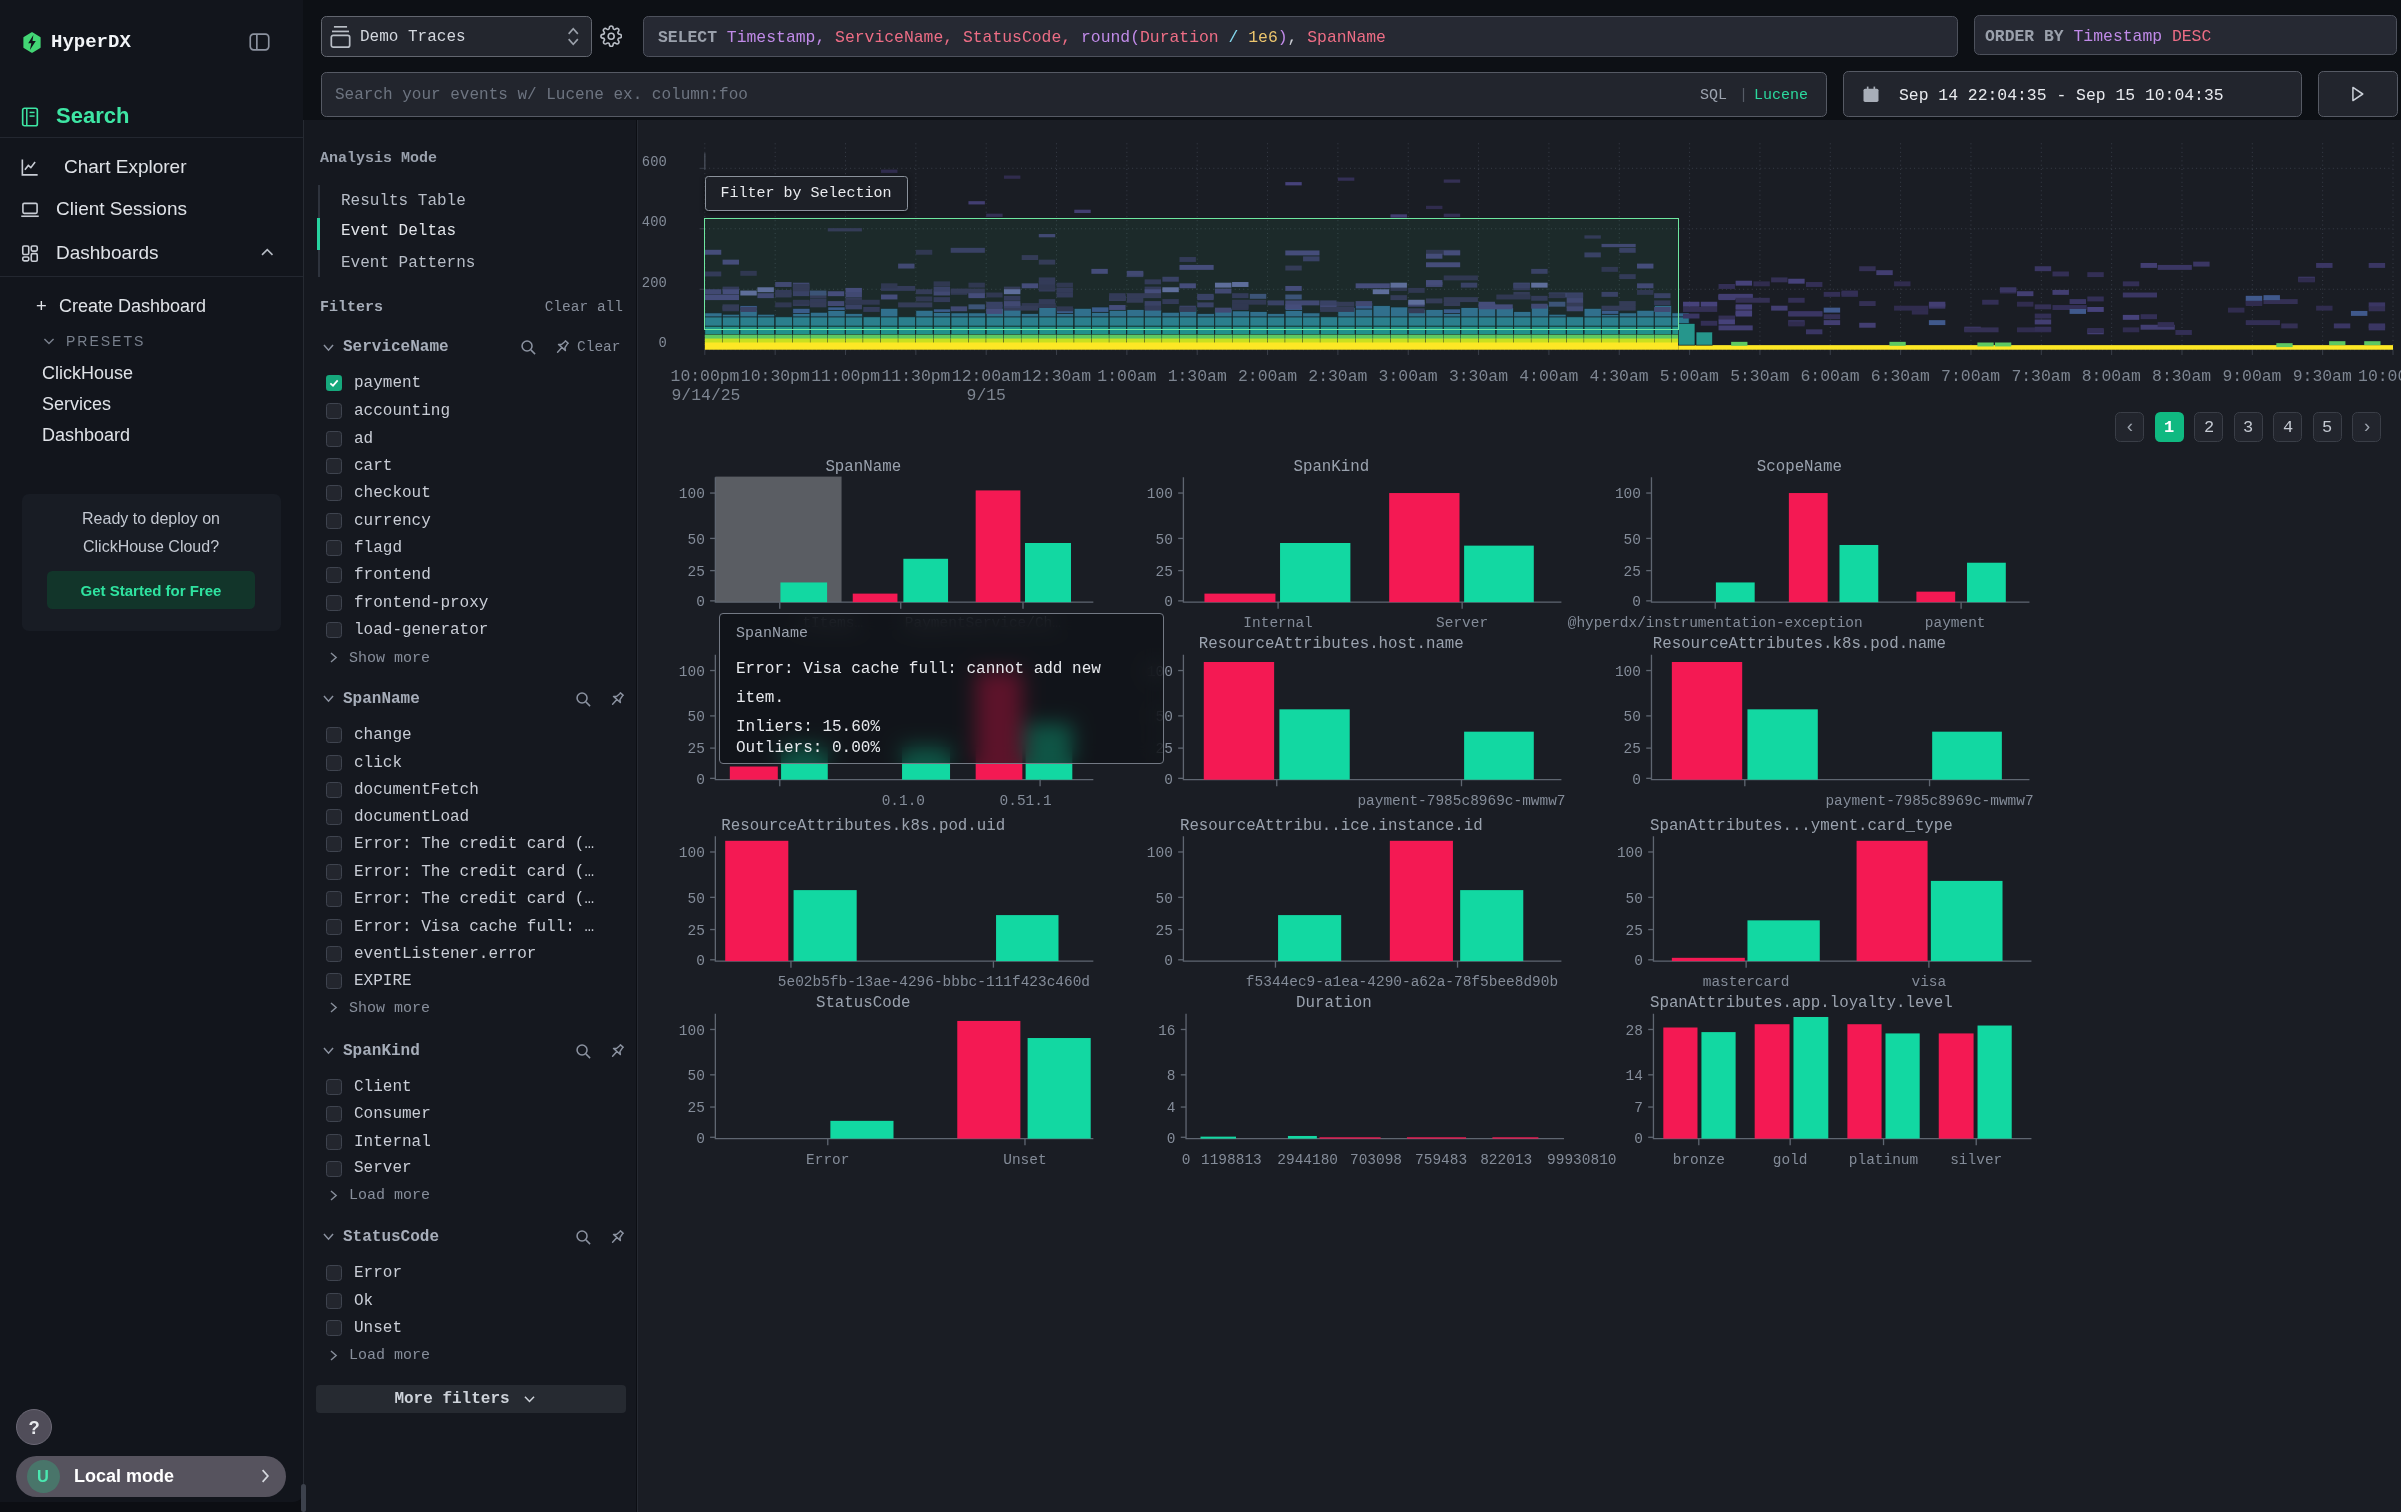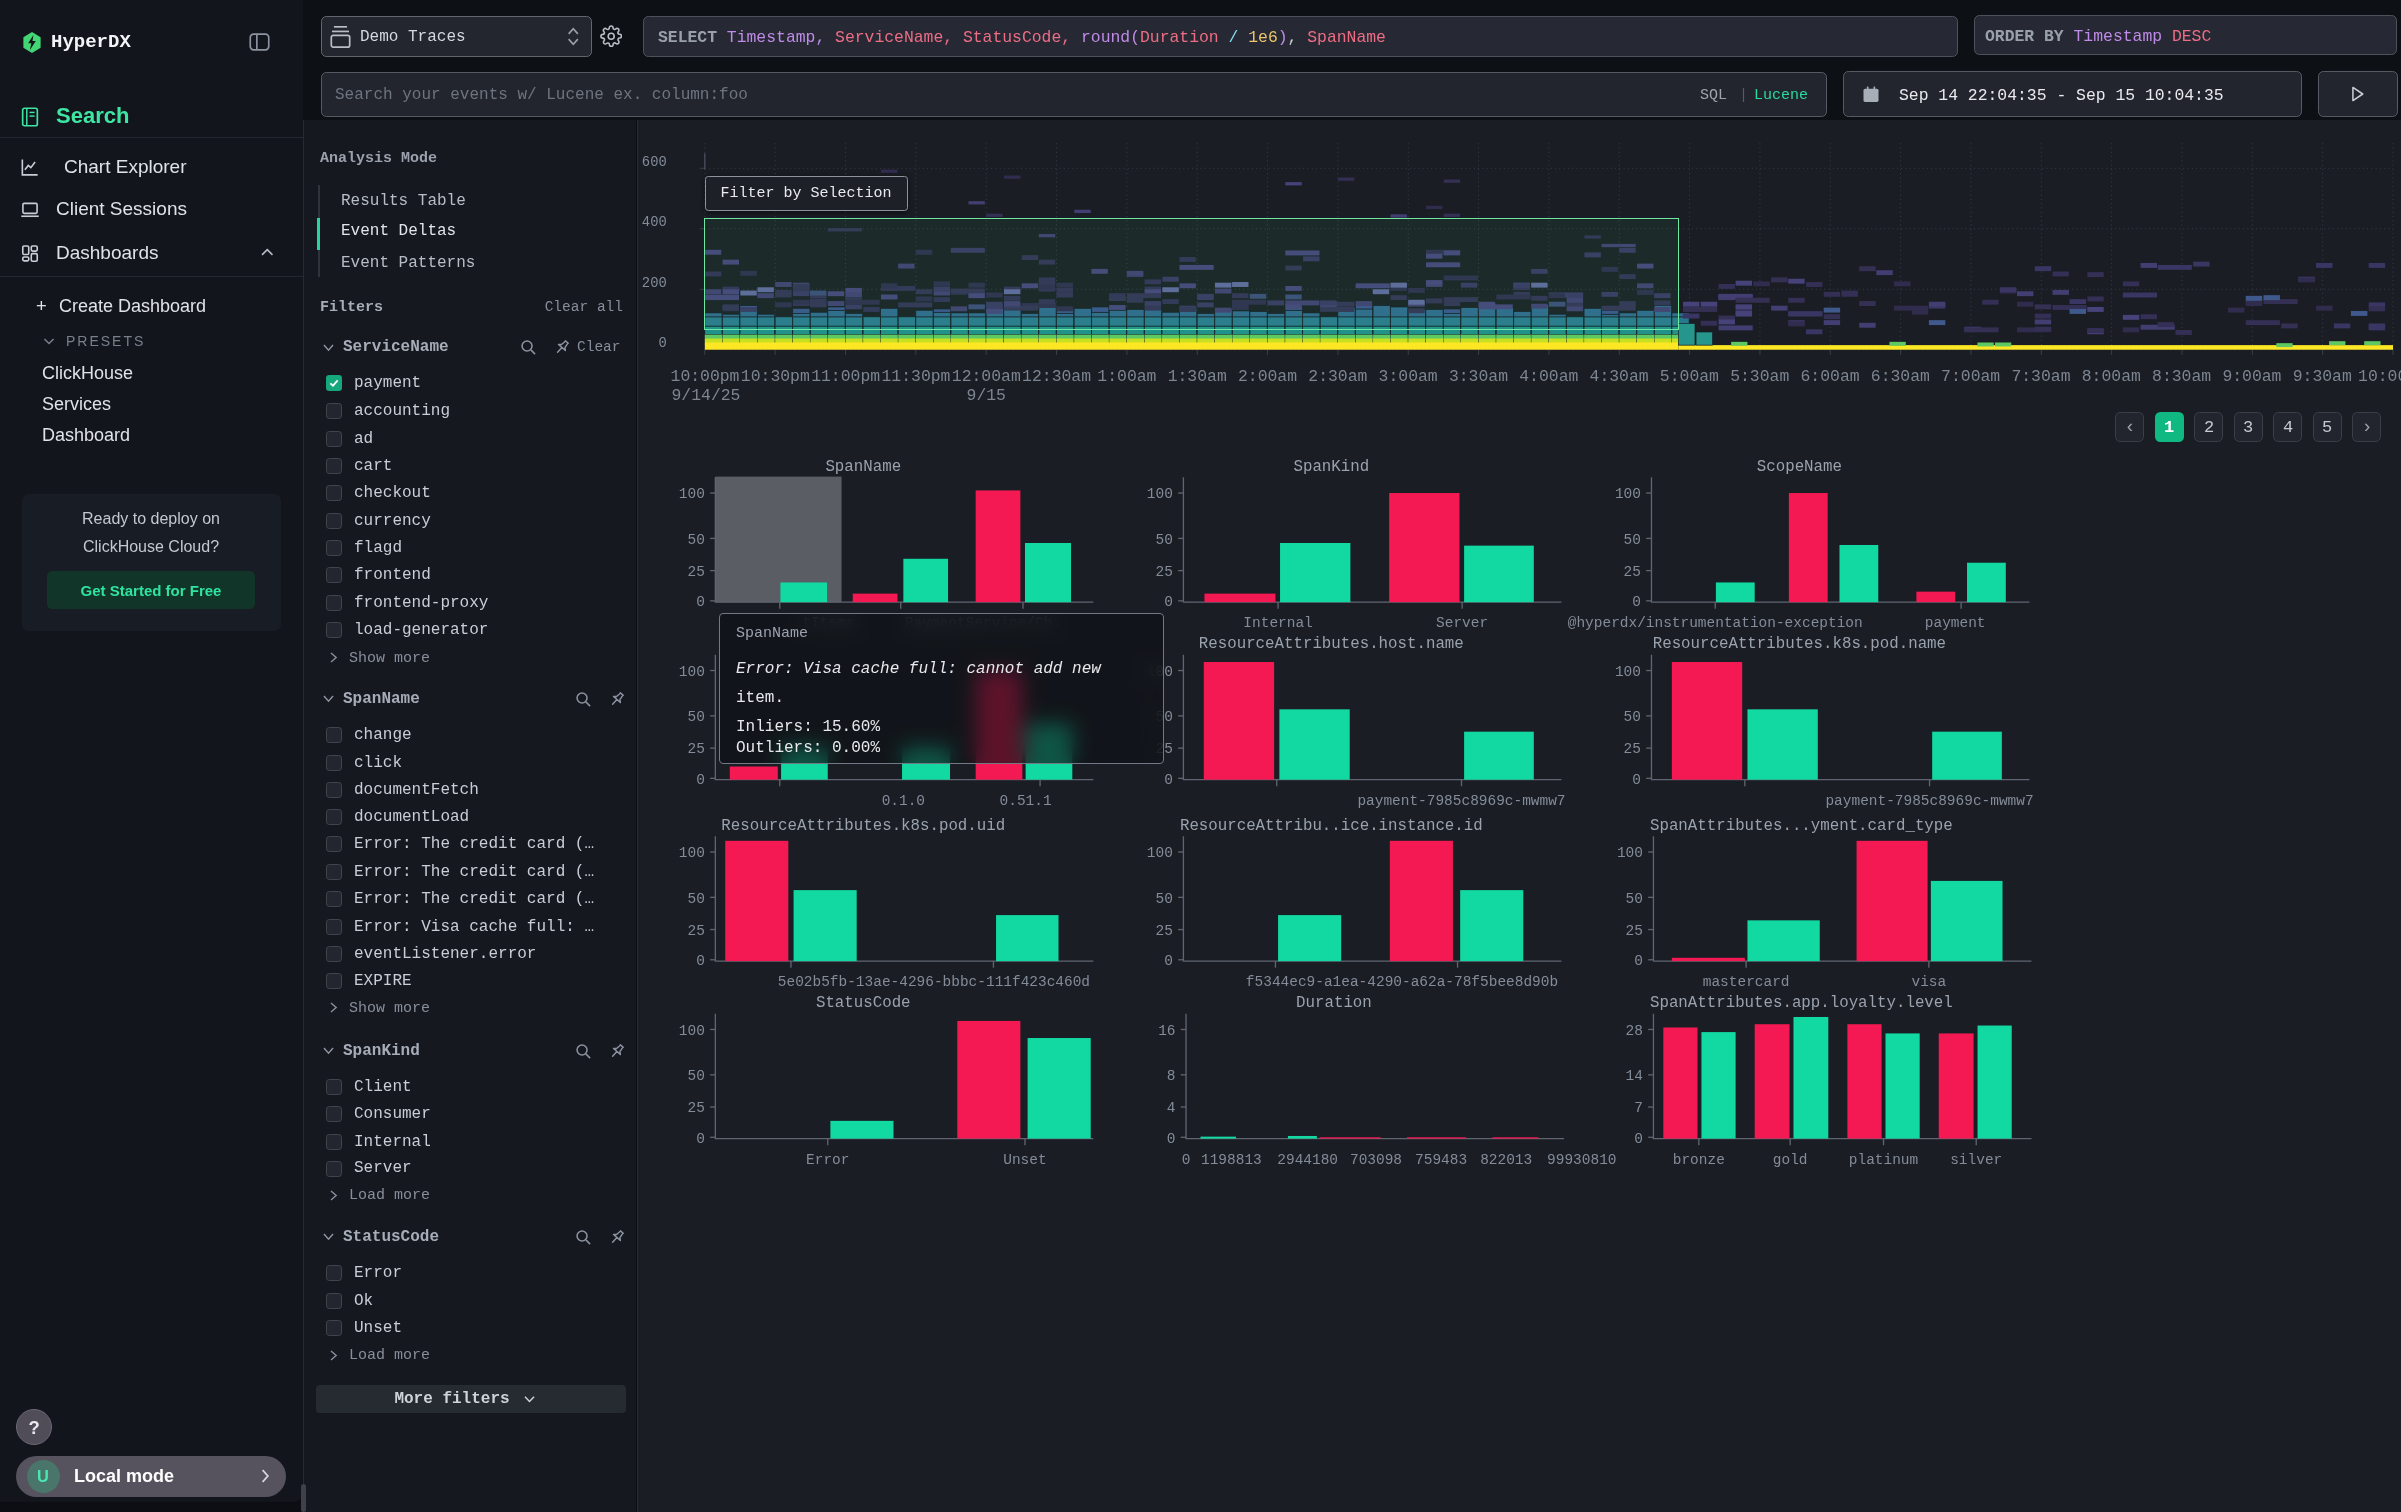--- a/index.html
+++ b/index.html
@@ -1168,16 +1168,16 @@
     <line x1="2723" y1="1732" x2="2723" y2="1742" stroke="#5f6671" stroke-width="2"></line>
     <line x1="2865" y1="1732" x2="2865" y2="1742" stroke="#5f6671" stroke-width="2"></line>
     <line x1="3006" y1="1732" x2="3006" y2="1742" stroke="#5f6671" stroke-width="2"></line>
     <text x="2584" y="1770" text-anchor="middle" font-family="Liberation Mono" font-size="22" fill="#848c99">bronze</text>
     <text x="2723" y="1770" text-anchor="middle" font-family="Liberation Mono" font-size="22" fill="#848c99">gold</text>
     <text x="2865" y="1770" text-anchor="middle" font-family="Liberation Mono" font-size="22" fill="#848c99">platinum</text>
     <text x="3006" y="1770" text-anchor="middle" font-family="Liberation Mono" font-size="22" fill="#848c99">silver</text>
   </svg>
 <div style="position:absolute;left:719px;top:613px;width:445px;height:151px;border:1.3px solid #737984;border-radius:4px;background:rgba(14,17,22,0.66);backdrop-filter:blur(10px);"></div>
 <div style="position:absolute;left:736px;top:633px;transform:translate(0,-50%);font-family:'Liberation Mono',monospace;font-size:15px;color:#9ba2ae;font-weight:normal;white-space:nowrap;">SpanName</div>
-<div style="position:absolute;left:736px;top:669px;transform:translate(0,-50%);font-family:'Liberation Mono',monospace;font-size:16px;color:#e7e9ed;font-weight:normal;white-space:nowrap;font-style:italic;">Error: Visa cache full: cannot add new</div>
+<div style="position:absolute;left:736px;top:669px;transform:translate(0,-50%);font-family:'Liberation Mono',monospace;font-size:16px;color:#e7e9ed;font-weight:normal;white-space:nowrap;">Error: Visa cache full: cannot add new</div>
 <div style="position:absolute;left:736px;top:698px;transform:translate(0,-50%);font-family:'Liberation Mono',monospace;font-size:16px;color:#e7e9ed;font-weight:normal;white-space:nowrap;">item.</div>
 <div style="position:absolute;left:736px;top:727px;transform:translate(0,-50%);font-family:'Liberation Mono',monospace;font-size:16px;color:#e7e9ed;font-weight:normal;white-space:nowrap;">Inliers: 15.60%</div>
 <div style="position:absolute;left:736px;top:748px;transform:translate(0,-50%);font-family:'Liberation Mono',monospace;font-size:16px;color:#e7e9ed;font-weight:normal;white-space:nowrap;">Outliers: 0.00%</div>
 
 </body></html>

